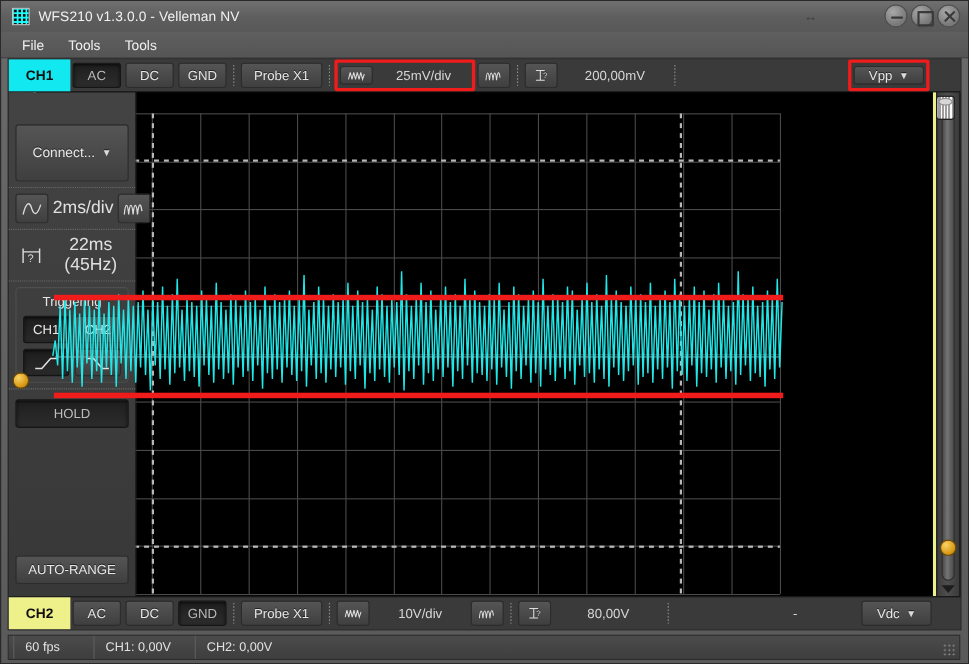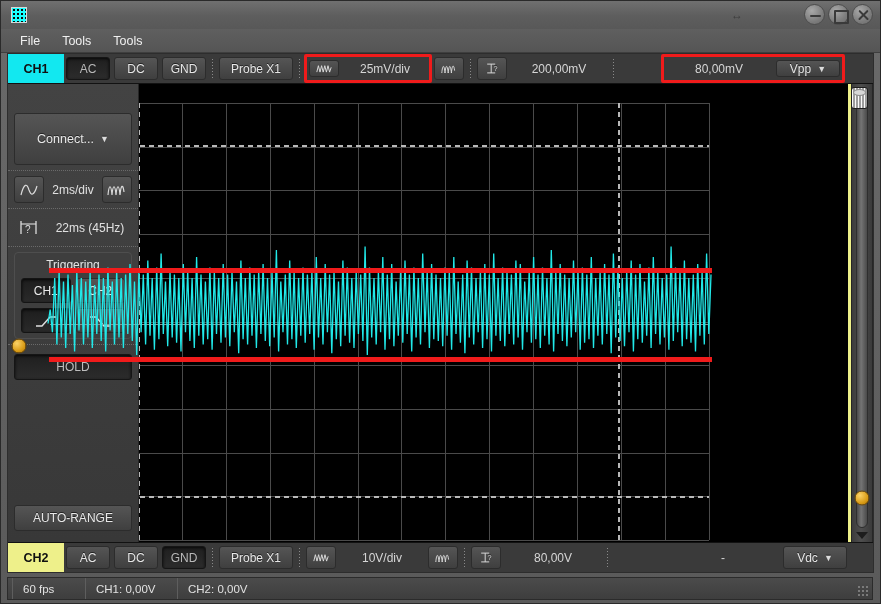--- a/index.html
+++ b/index.html
@@ -145,39 +145,39 @@
   #cyl{
     position:absolute; right:5px; top:3px; width:17px; height:22px; z-index:6;
     border-radius:3px; border:1px solid #1e1e1e;
     background:repeating-linear-gradient(90deg,#fafafa 0 1px,#9d9d9d 1px 3px);
   }
   #cyl::before{ content:""; position:absolute; left:1px;right:1px;top:1px;height:5px;
                 border-radius:50%; background:#d7d7d7; border:1px solid #8c8c8c; }
 
   
   #leftpanel{
-    width:131px; flex:none; display:flex; flex-direction:column;
+    width:116px; flex:none; display:flex; flex-direction:column;
     background:linear-gradient(180deg,#434343,#383838);
     border-right:1px solid #262626; padding:3px 0;
   }
   .lp-sec{ padding:5px 6px; border-bottom:1px dotted #6a6a6a; }
   .lp-sec.nb{ border-bottom:none; }
   .lp-btn{
     width:100%; height:26px; display:flex;align-items:center;justify-content:center;
     font-size:12px;color:#e8e8e8;cursor:pointer; border-radius:3px;
     background:linear-gradient(180deg,#555555,#3f3f3f);
     border:1px solid #2c2c2c; text-shadow:0 -1px 0 #222;
   }
   .lp-btn.pressed{ background:linear-gradient(180deg,#1f1f1f,#2c2c2c);
                    color:#bdbdbd;border-color:#151515;box-shadow:inset 0 1px 3px rgba(0,0,0,.8); }
   #connect-btn{ height:52px; font-size:12.5px; }
   .row{ display:flex; align-items:center; gap:4px; }
   .sq{ width:30px;height:27px;flex:none;display:flex;align-items:center;justify-content:center;
        border-radius:3px;background:linear-gradient(180deg,#555,#3f3f3f);border:1px solid #2c2c2c;cursor:pointer; }
-  .rowlabel{ flex:1 1 auto; text-align:center; font-size:12px; color:#e0e0e0; }
+  .rowlabel{ flex:1 1 auto; text-align:center; font-size:16px; color:#e0e0e0; }
   #trig-box{ border:1px solid #4e4e4e; border-radius:4px; padding:5px 6px; background:#3e3e3e; }
   #trig-title{ text-align:center;font-size:12px;color:#e4e4e4;margin-bottom:6px; }
   .trig-grid{ display:grid; grid-template-columns:1fr 1fr; gap:5px; }
   .trig-btn{ height:25px;display:flex;align-items:center;justify-content:center;
              font-size:12px;color:#eaeaea;border-radius:3px;cursor:pointer;
              background:linear-gradient(180deg,#555,#3f3f3f);border:1px solid #2c2c2c; }
   .trig-btn.pressed{ background:linear-gradient(180deg,#1d1d1d,#2a2a2a);border-color:#141414;
                      box-shadow:inset 0 1px 3px rgba(0,0,0,.8); }
   .runstack{ display:flex;flex-direction:column;gap:3px; }
   .lp-fill{ flex:1 1 auto; }
@@ -197,20 +197,21 @@
          background-size:4px 4px; opacity:.75; }
   svg{ display:block; }
 </style>
 </head>
 <body>
 
 <div id="app">
 
   <div id="titlebar">
     <div id="app-icon"></div>
+    <div id="title-text">WFS210 v1.3.0.0 - Velleman NV</div>
     <div id="resize-hint">↔</div>
     <div id="winbtns">
       <div class="winbtn" id="btn-min"></div>
       <div class="winbtn" id="btn-max"></div>
       <div class="winbtn" id="btn-close"></div>
     </div>
   </div>
 
   <div id="menubar">
     <div class="menu-item">File</div>
@@ -250,21 +251,20 @@
           <line x1="4" y1="13" x2="14" y2="13" stroke="#dcdcdc" stroke-width="1.2"></line>
           <line x1="9" y1="2" x2="9" y2="13" stroke="#dcdcdc" stroke-width="1.2"></line>
           <text x="12" y="11" font-size="9" fill="#dcdcdc" font-family="Liberation Sans, sans-serif">?</text>
         </svg>
       </div>
       <div class="readout" style="width:100px">200,00mV</div>
       <div class="sep"></div>
       <div class="spacer"></div>
 
       <div class="redbox" style="margin-right:2px">
-        <div class="readout" style="width:110px">80,00mV</div>
         <div class="btn" style="width:64px">
           <span>Vpp</span>
           <span class="caret">▼</span>
         </div>
       </div>
       <div style="width:26px;flex:none"></div>
     </div>
 
     <div id="workspace">
       <div class="vslider" id="left-slider">

